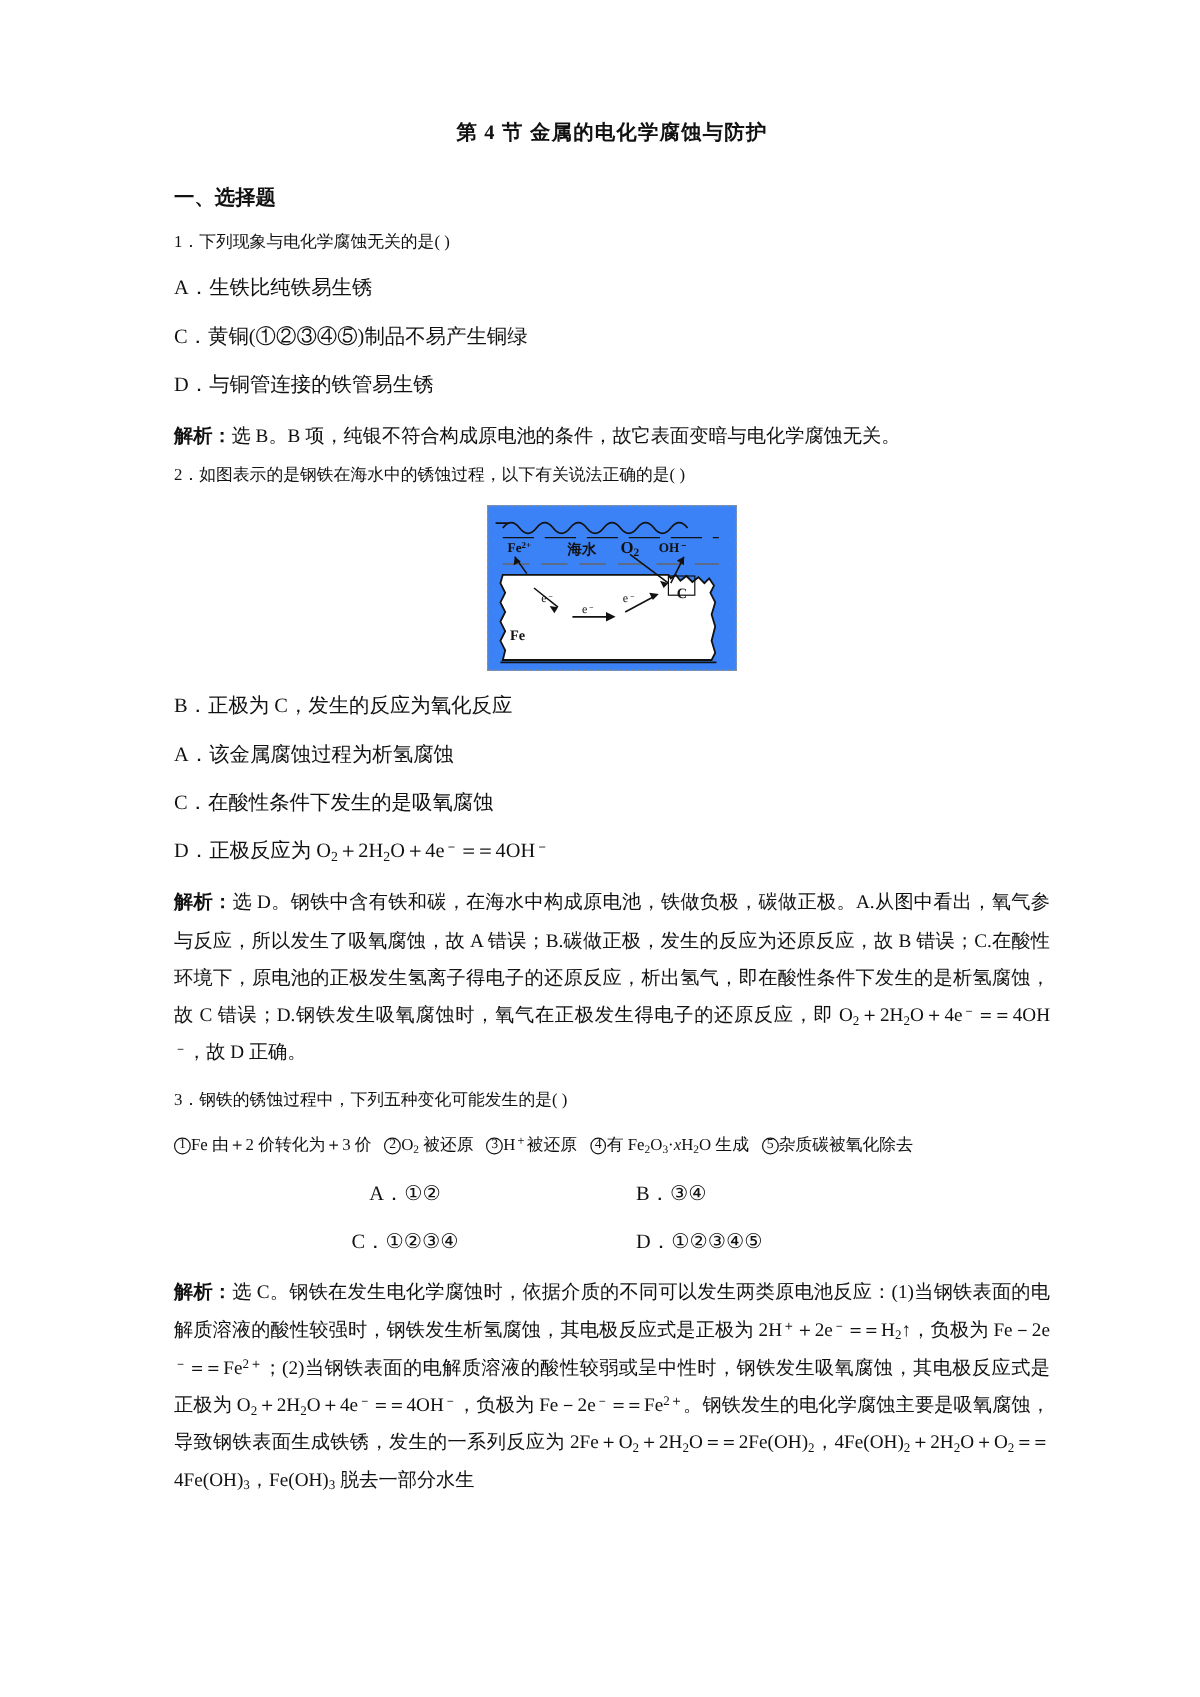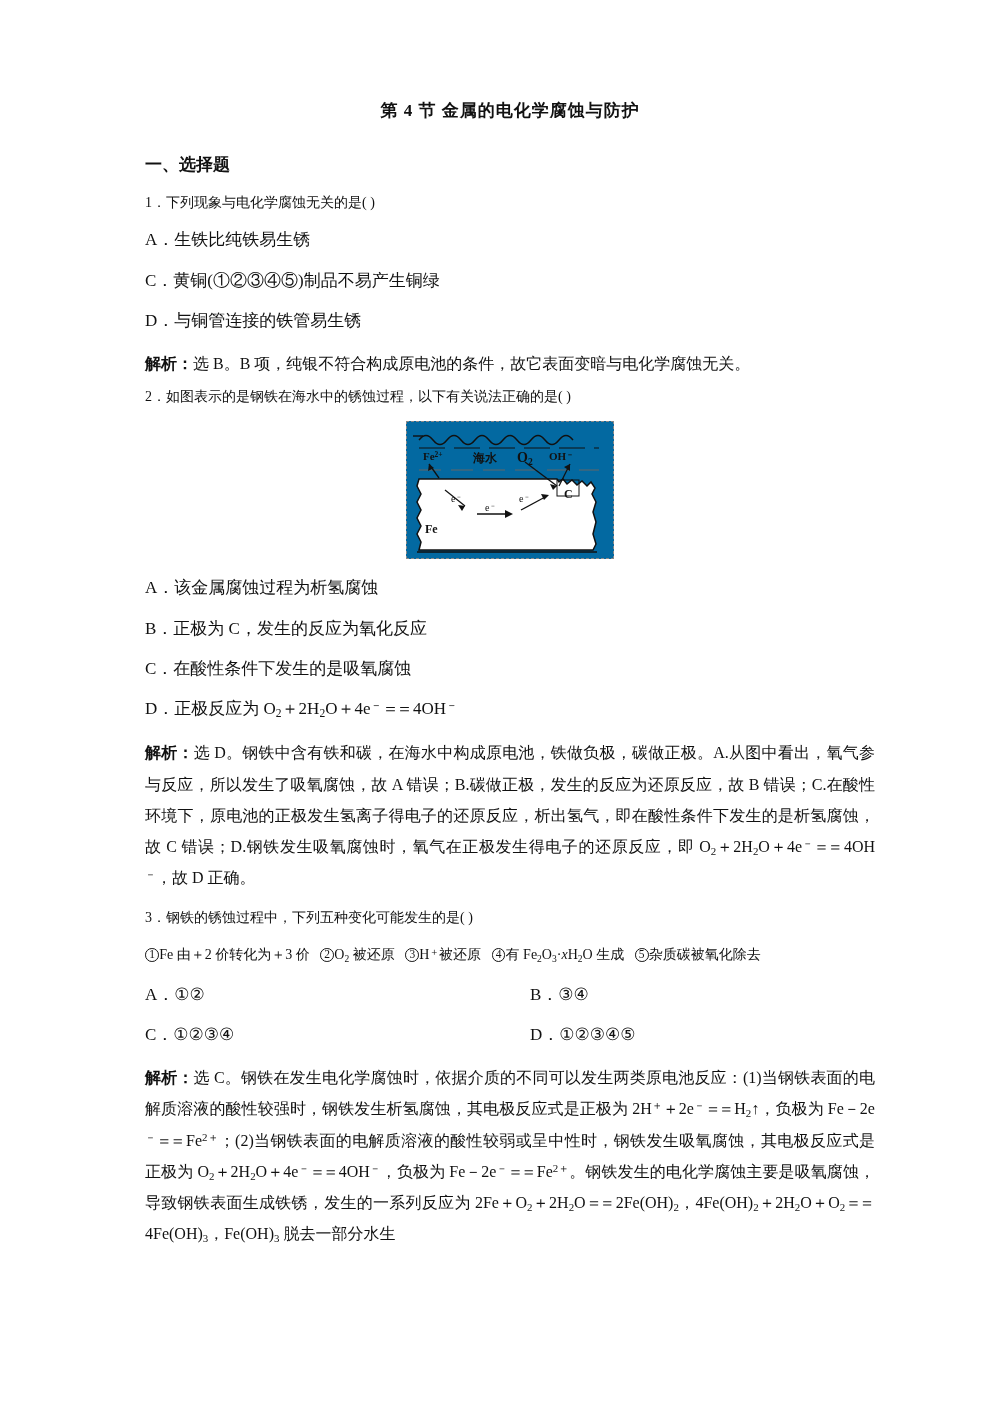--- a/index.html
+++ b/index.html
@@ -52,20 +52,21 @@
     line-height: 1.55;
     margin: 0 0 14px 0;
   }
   .opt-label {
     display: inline-block;
     min-width: 26px;
   }
   .opts-2col {
     display: flex;
     margin: 0 0 14px 0;
+    text-align: center;
   }
   .opts-2col .col {
     font-size: 17px;
     line-height: 1.55;
   }
   .opts-2col .col.left { width: 385px; }
   .explain {
     font-size: 16px;
     line-height: 1.95;
     margin: 2px 0 14px 0;
@@ -92,21 +93,21 @@
   .figure-wrap {
     display: flex;
     justify-content: center;
     margin: 6px 0 16px 0;
   }
   .figure {
     position: relative;
     width: 206px;
     height: 136px;
     border: 1px dashed #888;
-    background: #0369a1;
+    background: #3b82f6;
   }
   .fig-svg { position: absolute; left: 0; top: 0; }
   .fig-lab {
     position: absolute;
     font-family: "Liberation Serif", serif;
     font-weight: bold;
     color: #111;
     white-space: nowrap;
   }
   .lab-fe2 { left: 16px; top: 28px; font-size: 11px; }
@@ -190,24 +191,24 @@
       <span class="fig-lab lab-oh">OH<sup>－</sup></span>
       <span class="fig-lab lab-c">C</span>
       <span class="fig-lab lab-fe">Fe</span>
       <span class="fig-lab lab-e1">e<sup>－</sup></span>
       <span class="fig-lab lab-e2">e<sup>－</sup></span>
       <span class="fig-lab lab-e3">e<sup>－</sup></span>
     </div>
   </div>
 
   <div class="opt">
+    <span class="opt-label">B．</span><span>正极为 C，发生的反应为氧化反应</span>
+  </div>
+  <div class="opt">
     <span class="opt-label">A．</span><span>该金属腐蚀过程为析氢腐蚀</span>
-  </div>
-  <div class="opt">
-    <span class="opt-label">B．</span><span>正极为 C，发生的反应为氧化反应</span>
   </div>
   <div class="opt">
     <span class="opt-label">C．</span><span>在酸性条件下发生的是吸氧腐蚀</span>
   </div>
   <div class="opt">
     <span class="opt-label">D．</span><span>正极反应为 O<sub>2</sub>＋2H<sub>2</sub>O＋4e<sup>－</sup><span class="eqsign">＝＝</span>4OH<sup>－</sup></span>
   </div>
 
   <div class="explain">
     <b>解析：</b><span>选 D。钢铁中含有铁和碳，在海水中构成原电池，铁做负极，碳做正极。A.从图中看出，氧气参与反应，所以发生了吸氧腐蚀，故 A 错误；B.碳做正极，发生的反应为还原反应，故 B 错误；C.在酸性环境下，原电池的正极发生氢离子得电子的还原反应，析出氢气，即在酸性条件下发生的是析氢腐蚀，故 C 错误；D.钢铁发生吸氧腐蚀时，氧气在正极发生得电子的还原反应，即 O<sub>2</sub>＋2H<sub>2</sub>O＋4e<sup>－</sup><span class="eqsign">＝＝</span>4OH<sup>－</sup>，故 D 正确。</span>

